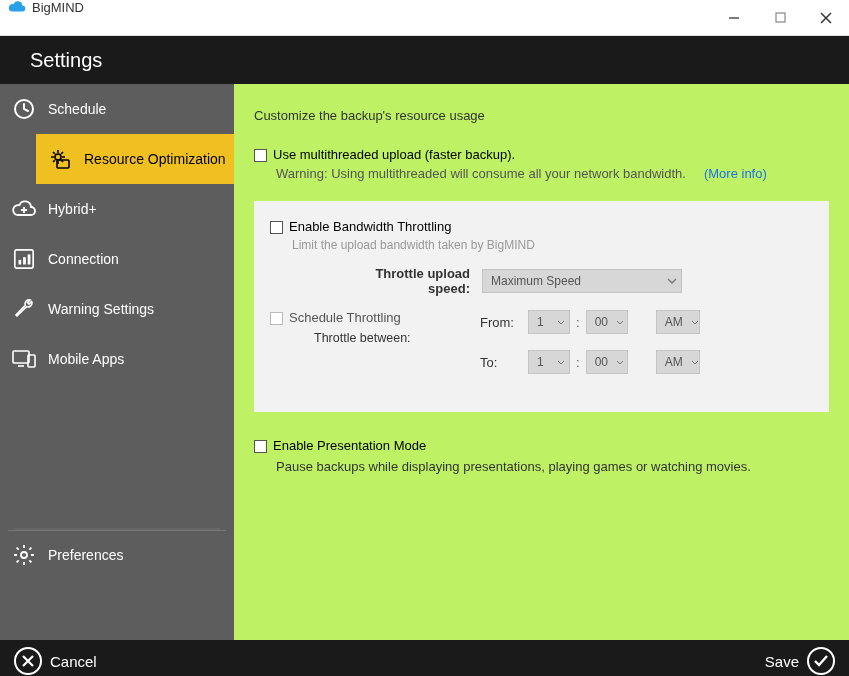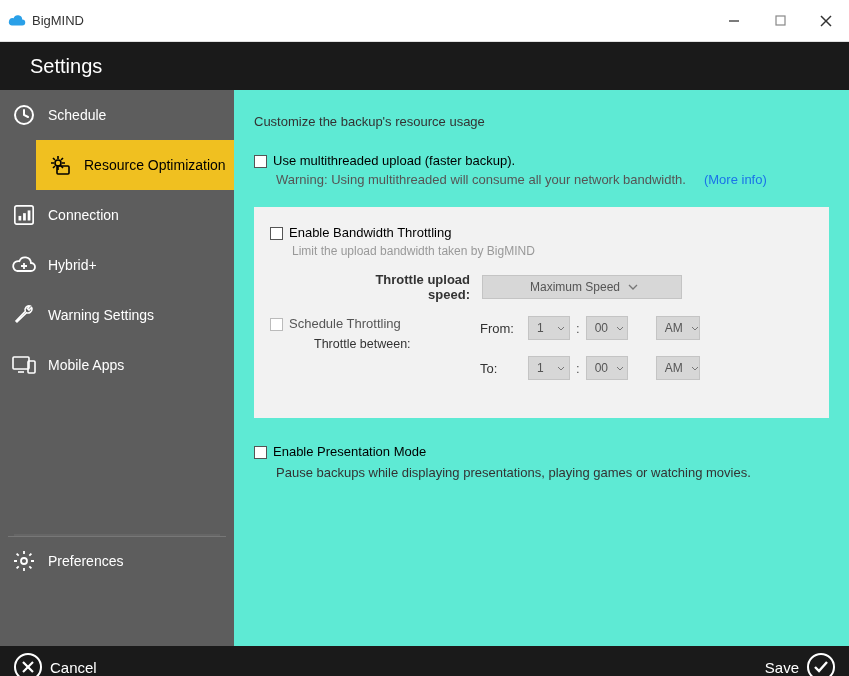--- a/index.html
+++ b/index.html
@@ -1,46 +1,46 @@
 <!DOCTYPE html>
 <html><head>
 <meta charset="utf-8">
 <style>
 * { box-sizing: border-box; margin: 0; padding: 0; }
 body { font-family: "Segoe UI", Arial, sans-serif; font-size: 13px; width: 849px; height: 676px; overflow: hidden; background: #fff; }
-.titlebar { height: 42px; background: #fff; display: flex; align-items: center; padding-left: 8px; border-bottom: 1px solid #e0e0e0; }
+.titlebar { height: 36px; background: #fff; display: flex; align-items: flex-start; padding-left: 8px; border-bottom: 1px solid #e0e0e0; }
 .titlebar .logo { margin-right: 6px; }
 .titlebar .title { font-size: 13px; color: #333; flex: 1; }
 .titlebar .winctrls { display: flex; height: 100%; }
 .titlebar .winbtn { width: 46px; height: 100%; display: flex; align-items: center; justify-content: center; font-size: 14px; color: #333; }
 .header { height: 48px; background: #1a1a1a; color: #fff; display: flex; align-items: center; padding-left: 30px; font-size: 20px; font-weight: 300; }
 .body { display: flex; height: 556px; }
 .sidebar { width: 234px; background: #5d5d5d; display: flex; flex-direction: column; }
 .sidebar-top { flex: 1; }
 .nav-item { height: 50px; display: flex; align-items: center; color: #fff; font-size: 14px; padding-left: 10px; position: relative; }
 .nav-item.active { background: #f0c020; color: #000; margin-left: 36px; }
 .nav-item.top-border::before { content:""; position:absolute; top:0; left:8px; right:8px; height:1px; background:#777; }
 .nav-icon { width: 28px; height: 28px; margin-right: 10px; display: flex; align-items: center; justify-content: center; }
 .divider-block { margin: 8px 14px 0; height: 2px; background: #666; }
-.content { flex: 1; background: #5eead4; padding: 24px 20px 14px 20px; overflow: auto; }
+.content { flex: 1; background: #bef264; padding: 24px 20px 14px 20px; overflow: auto; }
 .section-title { color: #333; margin-bottom: 24px; }
 .row { display: flex; align-items: flex-start; margin-bottom: 4px; }
 .checkbox { width: 13px; height: 13px; border: 1px solid #555; margin-right: 6px; margin-top: 2px; flex-shrink: 0; background:#fff; }
 .checkbox.disabled { border-color: #bbb; }
 .indent { margin-left: 22px; }
 .warning-row { display:flex; align-items:center; margin-top: 0; margin-bottom: 20px; }
 .warning { color: #555; }
 .more-link { color: #1a73e8; margin-left: 18px; }
 .panel { background: #f2f2f2; padding: 18px 16px 22px 16px; margin-bottom: 26px; }
 .panel .sub { color: #999; font-size: 12px; margin-left: 22px; margin-top: 2px; margin-bottom: 14px; }
 .throttle-row { display: flex; align-items: center; margin-left: 60px; margin-bottom: 14px; }
 .throttle-row .lbl { font-weight: 600; color: #333; width: 140px; text-align: right; margin-right: 12px; }
 .dd { height: 24px; background: #d7d7d7; border: 1px solid #c4c4c4; display: inline-flex; align-items: center; padding: 0 4px 0 8px; color: #555; font-size: 12px; }
 .dd .chev { margin-left: 8px; }
-.dd.big { width: 200px; justify-content: center; }
+.dd.big { width: 200px; justify-content: space-between; }
 .dd.sm { width: 42px; justify-content: space-between; }
 .dd.md { width: 44px; justify-content: space-between; }
 .sched-block { display:flex; margin-left:0; }
 .sched-left { width: 210px; }
 .sched-left .row { margin-bottom: 6px; }
 .sched-left .between { margin-left: 44px; color:#333; font-size:12.5px; }
 .sched-right-col { }
 .sched-right { display:flex; align-items:center; margin-bottom: 16px; }
 .sched-right .fromto { width: 48px; color:#333; }
 .colon { margin: 0 6px; color: #555; }
@@ -106,37 +106,37 @@
           <svg width="24" height="24" viewBox="0 0 24 24" stroke="#000" stroke-width="1.6" fill="none">
               <circle cx="10" cy="10" r="3"></circle>
               <path d="M10 3v3M10 14v3M3 10h3M14 10h3M5 5l2 2M13 13l2 2M15 5l-2 2M5 15l2-2"></path>
               <rect x="9" y="13" width="12" height="8" rx="1"></rect>
             </svg>
         </span>
         <span>Resource Optimization</span>
       </div>
       <div class="nav-item">
         <span class="nav-icon">
+          <svg width="26" height="20" viewBox="0 0 26 20">
+              <path d="M20 8a6 6 0 0 0-11.6-1.8A5 5 0 0 0 6 16h14a4 4 0 0 0 0-8z" fill="none" stroke="#fff" stroke-width="1.8"></path>
+              <path d="M13 8v6M10 11h6" stroke="#fff" stroke-width="1.8"></path>
+            </svg>
+        </span>
+        <span>Hybrid+</span>
+      </div>
+      <div class="nav-item">
+        <span class="nav-icon">
           <svg width="22" height="22" viewBox="0 0 24 24">
               <rect x="2" y="2" width="20" height="20" rx="2" fill="none" stroke="#fff" stroke-width="1.8"></rect>
               <rect x="6" y="13" width="3" height="5" fill="#fff"></rect>
               <rect x="11" y="10" width="3" height="8" fill="#fff"></rect>
               <rect x="16" y="7" width="3" height="11" fill="#fff"></rect>
             </svg>
         </span>
         <span>Connection</span>
-      </div>
-      <div class="nav-item">
-        <span class="nav-icon">
-          <svg width="26" height="20" viewBox="0 0 26 20">
-              <path d="M20 8a6 6 0 0 0-11.6-1.8A5 5 0 0 0 6 16h14a4 4 0 0 0 0-8z" fill="none" stroke="#fff" stroke-width="1.8"></path>
-              <path d="M13 8v6M10 11h6" stroke="#fff" stroke-width="1.8"></path>
-            </svg>
-        </span>
-        <span>Hybrid+</span>
       </div>
       <div class="nav-item">
         <span class="nav-icon">
           <svg width="24" height="24" viewBox="0 0 24 24">
               <path d="M20 6a4 4 0 0 1-5.4 3.7L5 19l-1-1 9.3-9.6A4 4 0 0 1 18 3l-2.5 2.5L17 7l2.5-2.5c.3.5.5 1 .5 1.5z" fill="none" stroke="#fff" stroke-width="1.6"></path>
             </svg>
         </span>
         <span>Warning Settings</span>
       </div>
       <div class="nav-item">

